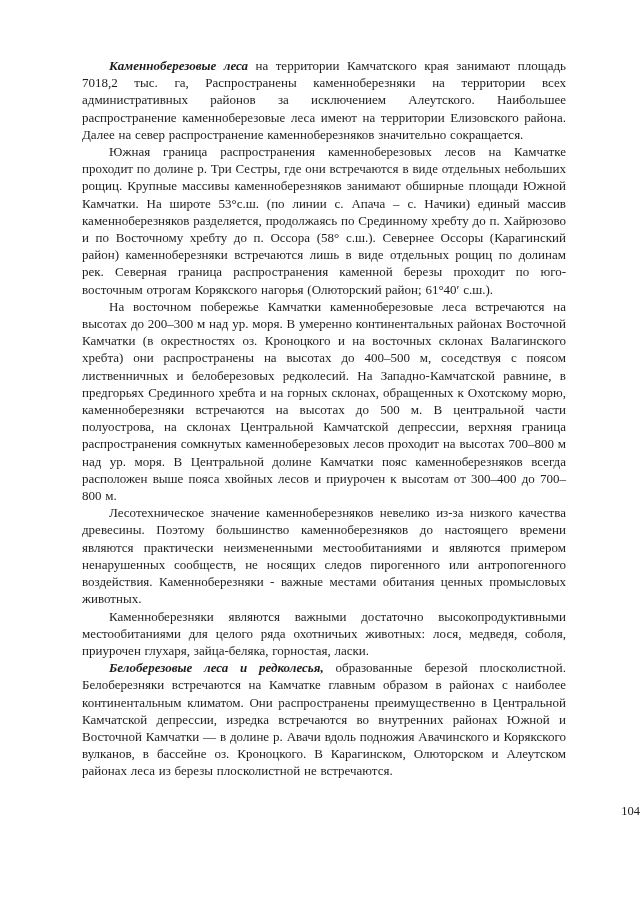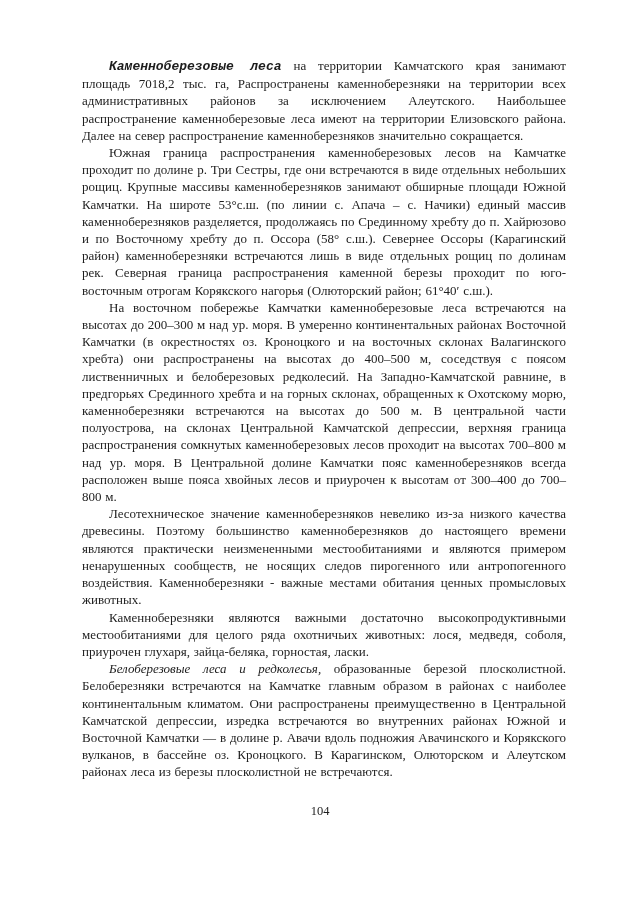--- a/index.html
+++ b/index.html
@@ -27,31 +27,31 @@
     font-size: 13px;
     line-height: 17.2px;
     text-align: justify;
     text-indent: 27px;
     word-spacing: 0.5px;
     color: #1d1d1d;
   }
   .lead-bold-italic {
     font-weight: bold;
     font-style: italic;
-    font-family: Liberation Mono, monospace;
   }
   .lead-italic {
     font-style: italic;
+    font-weight: bold;
   }
   .page-number {
     position: absolute;
     left: 0;
     top: 804px;
     width: 100%;
-    text-align: center;
+    text-align: right;
     font-size: 12.5px;
     color: #1d1d1d;
   }
 </style>
 </head>
 <body>
 
 <div class="page">
   <div class="text-block">
 

